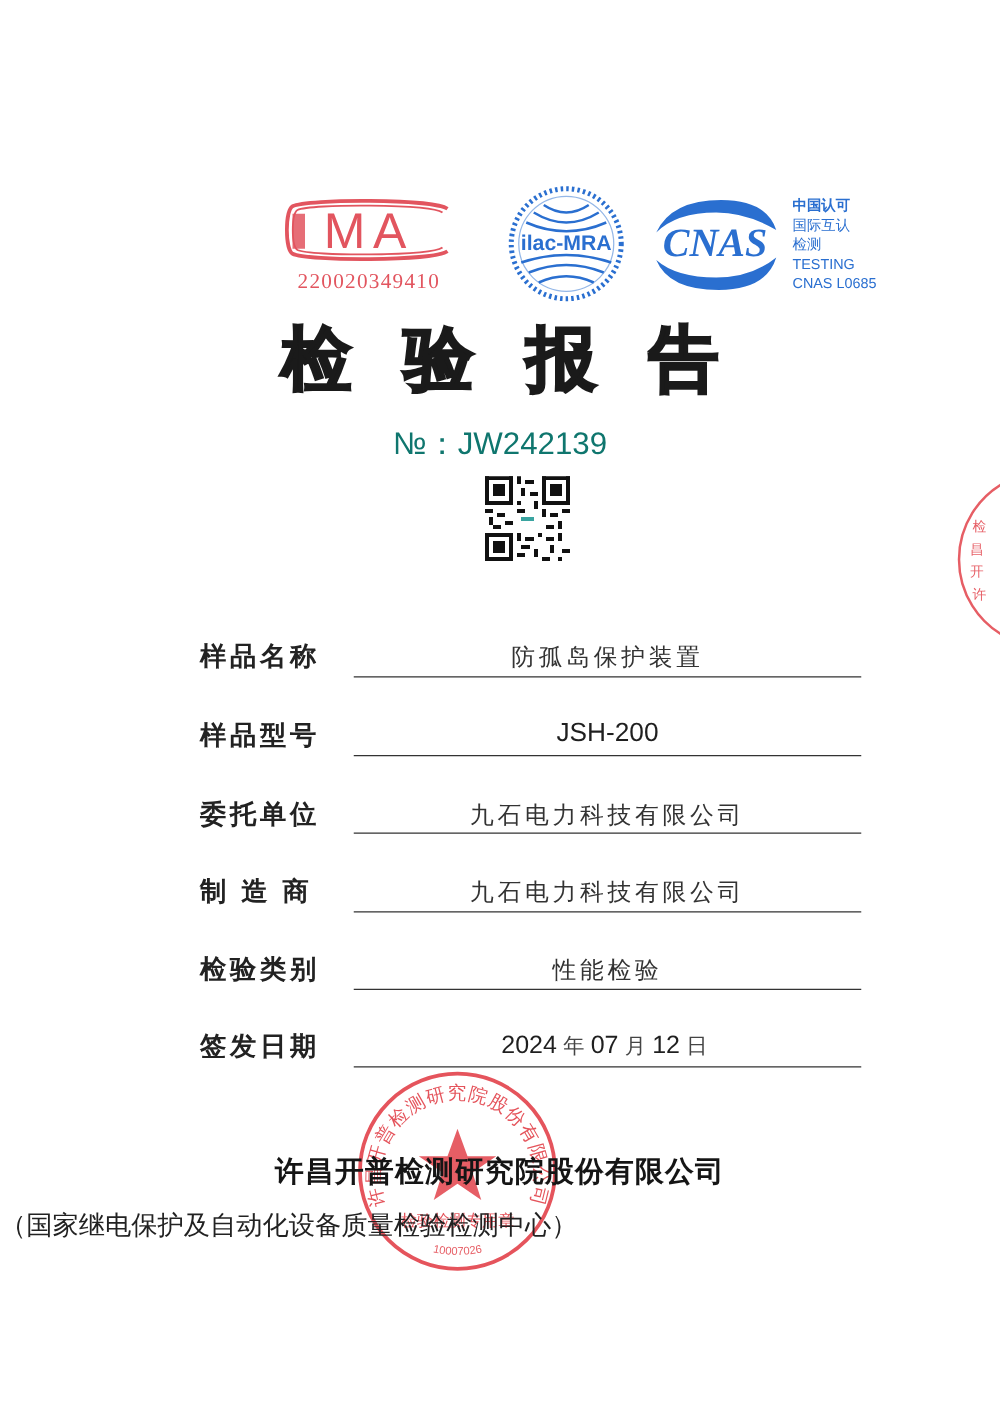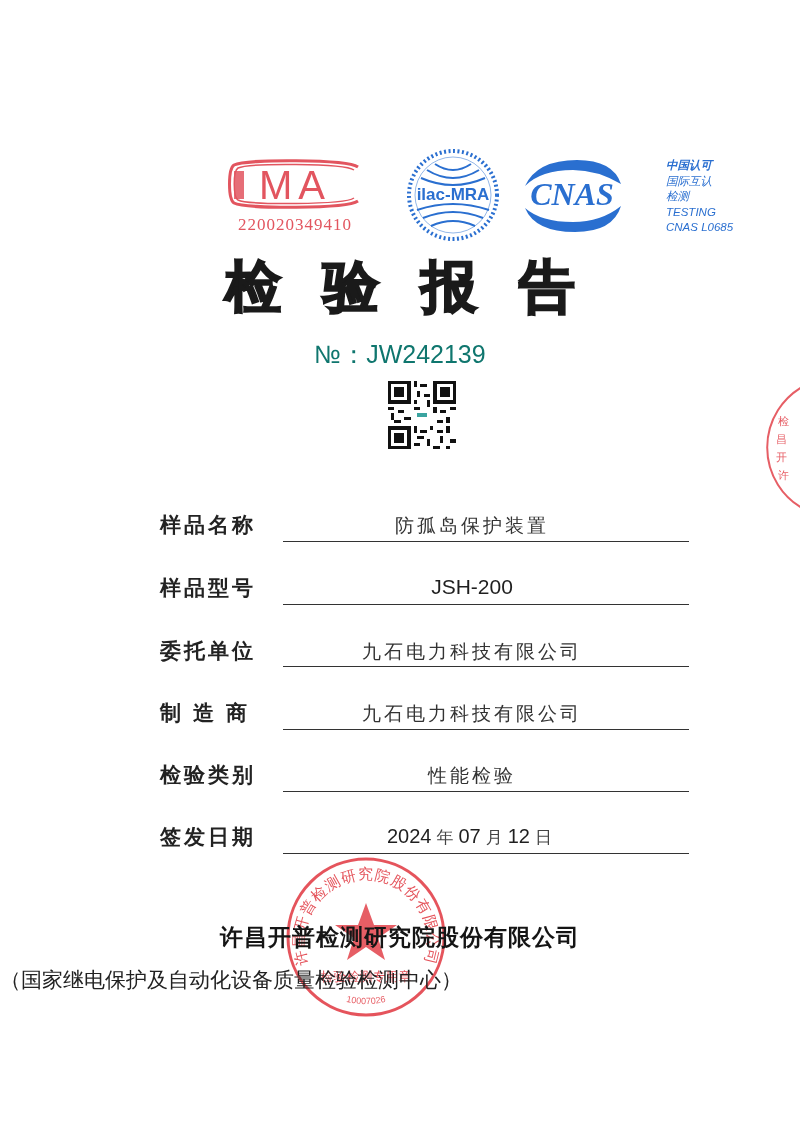--- a/index.html
+++ b/index.html
@@ -11,39 +11,39 @@
   .cma { left: 224px; top: 155px; width: 142px; height: 82px; }
   .cma-frame { position: absolute; left: 2px; top: 2px; width: 136px; height: 54px; }
   .cma-letters { position: absolute; left: 0; top: 8px; width: 142px; text-align: center;
                  font-family: "Liberation Sans", sans-serif; font-size: 40px; letter-spacing: 6px;
                  color: #e2555f; font-weight: normal; }
   .cma-num { position: absolute; left: 0; top: 60px; width: 142px; text-align: center;
              font-family: "Liberation Serif", serif; font-size: 17px; letter-spacing: 1px; color: #e2555f; }
 
   .ilac { left: 405px; top: 148px; width: 96px; height: 94px; }
   .cnas { left: 517px; top: 156px; width: 110px; height: 80px; }
-  .cnas-text { left: 666px; top: 158px; font-size: 11.5px; line-height: 15.5px; color: #2a6fd0;
-               font-family: "Liberation Sans", sans-serif; font-style: italic; }
+  .cnas-text { left: 634px; top: 158px; font-size: 11.5px; line-height: 15.5px; color: #2a6fd0;
+               font-family: "Liberation Sans", sans-serif; }
   .cnas-text .strong { font-weight: bold; }
 
   
   .title { left: 0; top: 250px; width: 800px; text-align: center; font-size: 56px; font-weight: bold;
            letter-spacing: 42px; text-indent: 42px; color: #1a1a1a;
            font-family: "DejaVu Sans", sans-serif; -webkit-text-stroke: 2px #1a1a1a; }
   .report-no { left: 0; top: 338px; width: 800px; text-align: center; font-size: 25px;
                font-family: "Liberation Sans", sans-serif; color: #0f766e; }
 
   .qr { left: 388px; top: 381px; width: 68px; height: 68px; }
 
   
   .field-label { left: 160px; width: 110px; font-size: 21px; font-weight: bold; letter-spacing: 3px;
                  color: #222; font-family: Liberation Serif, serif; }
   .field-label.spaced { letter-spacing: 12px; }
   .field-line { left: 283px; width: 406px; height: 0; border-top: 1.6px solid #333; }
-  .field-value { left: 269px; width: 406px; text-align: center; font-size: 19px; color: #333;
+  .field-value { left: 283px; width: 406px; text-align: center; font-size: 19px; color: #333;
                  letter-spacing: 3px; font-family: "DejaVu Sans", sans-serif; font-weight: 300; }
   .field-value.latin { font-family: "Liberation Sans", sans-serif; font-size: 21px; letter-spacing: 0; color: #1f1f1f; }
   .date-num { font-family: "Liberation Sans", sans-serif; font-size: 20px; color: #1f1f1f; margin-top: 16px; }
   .date-unit { font-size: 17px; color: #444; margin: 0 5px; }
 
   
   .seal { left: 282px; top: 853px; width: 168px; height: 168px; }
   .side-seal { left: 762px; top: 385px; width: 60px; height: 125px; }
 
   

